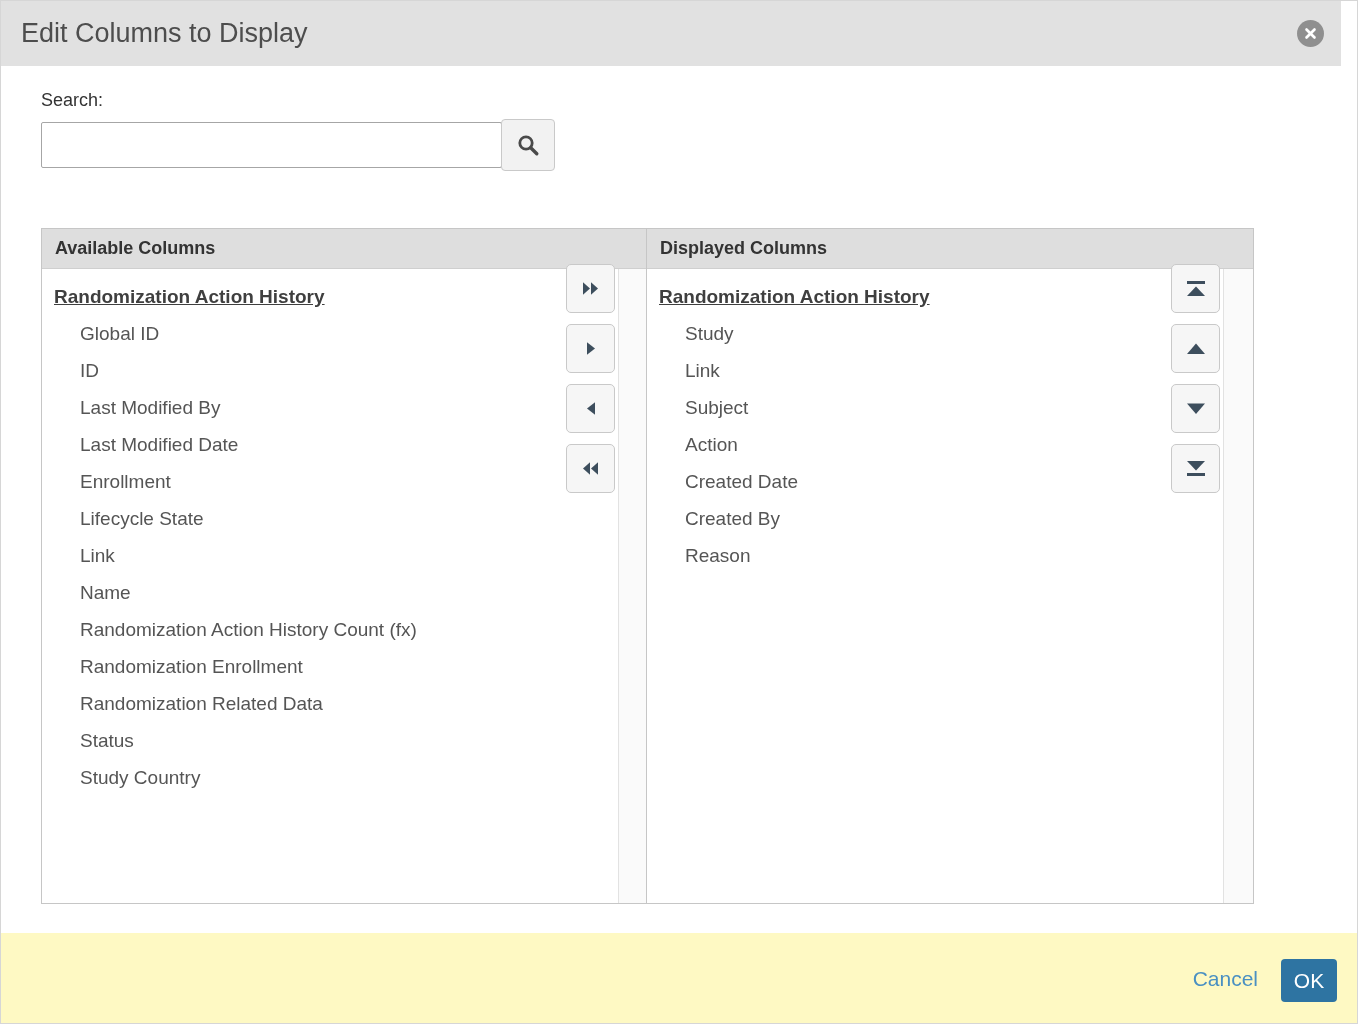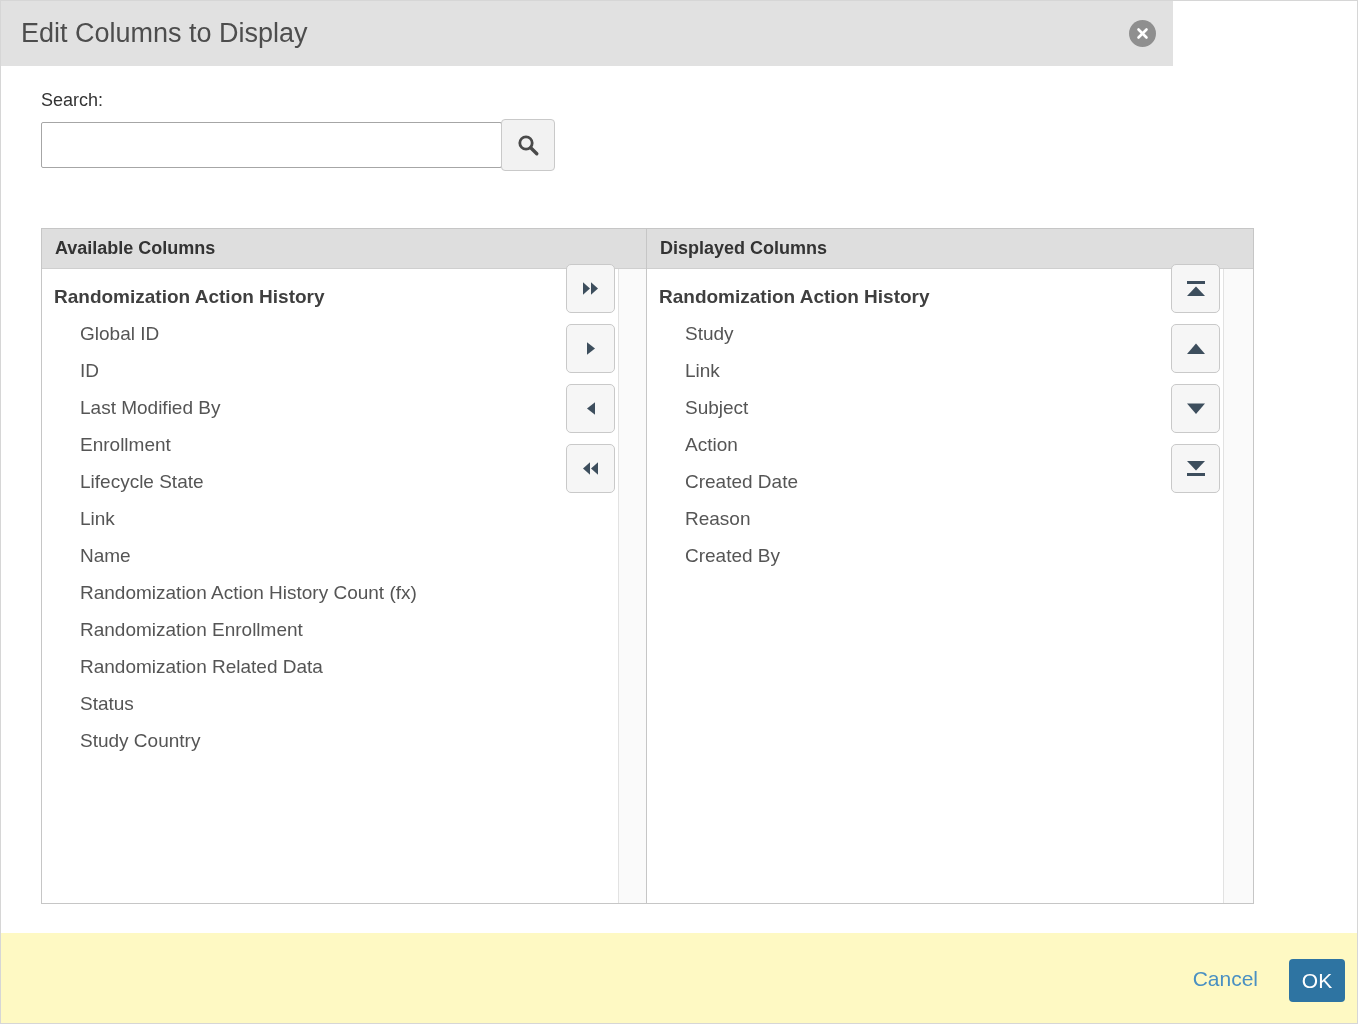--- a/index.html
+++ b/index.html
@@ -4,21 +4,21 @@
 <style>
   * { margin:0; padding:0; box-sizing:border-box; }
   html,body { background:#fff; }
   .screen {
     position:relative; width:1358px; height:1024px;
     background:#fff; overflow:hidden;
     font-family:"Liberation Sans", sans-serif;
     border:1px solid #d6d6d6;
   }
   
-  .titlebar { position:absolute; left:0; top:0; width:1172px; height:65px; background:#e1e1e1; }
+  .titlebar { position:absolute; left:0; top:0; width:1340px; height:65px; background:#e1e1e1; }
   .dialog-title { position:absolute; left:20px; top:0; height:65px; line-height:65px;
     font-size:27px; color:#4d4d4d; white-space:nowrap; }
   .close-btn { position:absolute; right:17px; top:19px; width:27px; height:27px;
     border-radius:50%; background:#8f8f8f; border:none; cursor:pointer;
     display:flex; align-items:center; justify-content:center; padding:0; }
   
   .search-label { position:absolute; left:40px; top:89px; font-size:18px; font-weight:normal; color:#333; }
   .search-input { position:absolute; left:40px; top:121px; width:461px; height:46px;
     border:1px solid #a6a6a6; border-radius:2px; background:#fff; font-size:19px;
     padding:0 10px; color:#444; outline:none; }
@@ -32,35 +32,35 @@
   .panel { position:absolute; top:227px; width:608px; height:676px;
     border:1px solid #c6c6c6; background:#fff; }
   .panel-available { left:40px; }
   .panel-displayed { left:645px; }
   .panel-header { height:40px; line-height:39px; background:#dedede; border-bottom:1px solid #cfcfcf;
     padding-left:13px; font-size:18px; font-weight:bold; color:#333; }
   .panel-body { position:absolute; left:0; right:0; top:40px; bottom:0; overflow:hidden; padding-top:9px; }
   .scroll-track { position:absolute; top:40px; bottom:0; right:0; width:30px;
     background:#fafafa; border-left:1px solid #e2e2e2; }
   .list-group-header { height:37px; line-height:37px; padding-left:12px;
-    font-size:19px; font-weight:bold; color:#3f3f3f; white-space:nowrap; cursor:default; }
+    font-size:19px; font-weight:bold; color:#3f3f3f; white-space:nowrap; cursor:default;text-decoration:underline; }
   .list-item { height:37px; line-height:37px; padding-left:38px;
     font-size:19px; color:#555; white-space:nowrap; cursor:default; }
   
   .sq-btn { position:absolute; width:49px; height:49px; background:#f6f6f6;
     border:1px solid #c9c9c9; border-radius:5px; cursor:pointer;
     display:flex; align-items:center; justify-content:center; padding:0; }
   .mid-col { left:565px; }
   .right-col { left:1170px; }
   .row-1 { top:263px; } .row-2 { top:323px; } .row-3 { top:383px; } .row-4 { top:443px; }
   
   .footer { position:absolute; left:0; top:932px; width:1358px; height:92px; background:#fef9c3; }
   .cancel-link { position:absolute; right:101px; top:0; height:92px; line-height:92px;
     font-size:21px; color:#4a90c2; text-decoration:none; cursor:pointer; }
-  .ok-btn { position:absolute; right:14px; top:26px; width:56px; height:43px;
+  .ok-btn { position:absolute; right:22px; top:26px; width:56px; height:43px;
     background:#2e74a2; color:#fff; font-size:21px; border:none; border-radius:4px;
     cursor:pointer; text-align:center; }
   svg { display:block; }
 </style>
 </head>
 <body>
 
 <div class="screen">
 
   <div class="titlebar">
@@ -89,20 +89,21 @@
   <a class="restore-link">Restore</a>
 
   <div class="panel panel-available">
     <div class="panel-header">Available Columns</div>
     <div class="panel-body">
       <div class="list-group-header">Randomization Action History</div>
       <div>
           <div class="list-item">Global ID</div>
           <div class="list-item">ID</div>
           <div class="list-item">Last Modified By</div>
+          <div class="list-item">Last Modified Date</div>
           <div class="list-item">Enrollment</div>
           <div class="list-item">Lifecycle State</div>
           <div class="list-item">Link</div>
           <div class="list-item">Name</div>
           <div class="list-item">Randomization Action History Count (fx)</div>
           <div class="list-item">Randomization Enrollment</div>
           <div class="list-item">Randomization Related Data</div>
           <div class="list-item">Status</div>
           <div class="list-item">Study Country</div>
         </div>
@@ -144,22 +145,22 @@
   <div class="panel panel-displayed">
     <div class="panel-header">Displayed Columns</div>
     <div class="panel-body">
       <div class="list-group-header">Randomization Action History</div>
       <div>
           <div class="list-item">Study</div>
           <div class="list-item">Link</div>
           <div class="list-item">Subject</div>
           <div class="list-item">Action</div>
           <div class="list-item">Created Date</div>
+          <div class="list-item">Created By</div>
           <div class="list-item">Reason</div>
-          <div class="list-item">Created By</div>
         </div>
     </div>
     <div class="scroll-track"></div>
   </div>
 
   <button class="sq-btn right-col row-1">
     <span>
       <svg width="22" height="17" viewBox="0 0 22 17">
         <rect x="2" y="1" width="18" height="3" fill="#3d4e5d"></rect>
         <path d="M11 6.5 L20 16 H2 Z" fill="#3d4e5d"></path>

